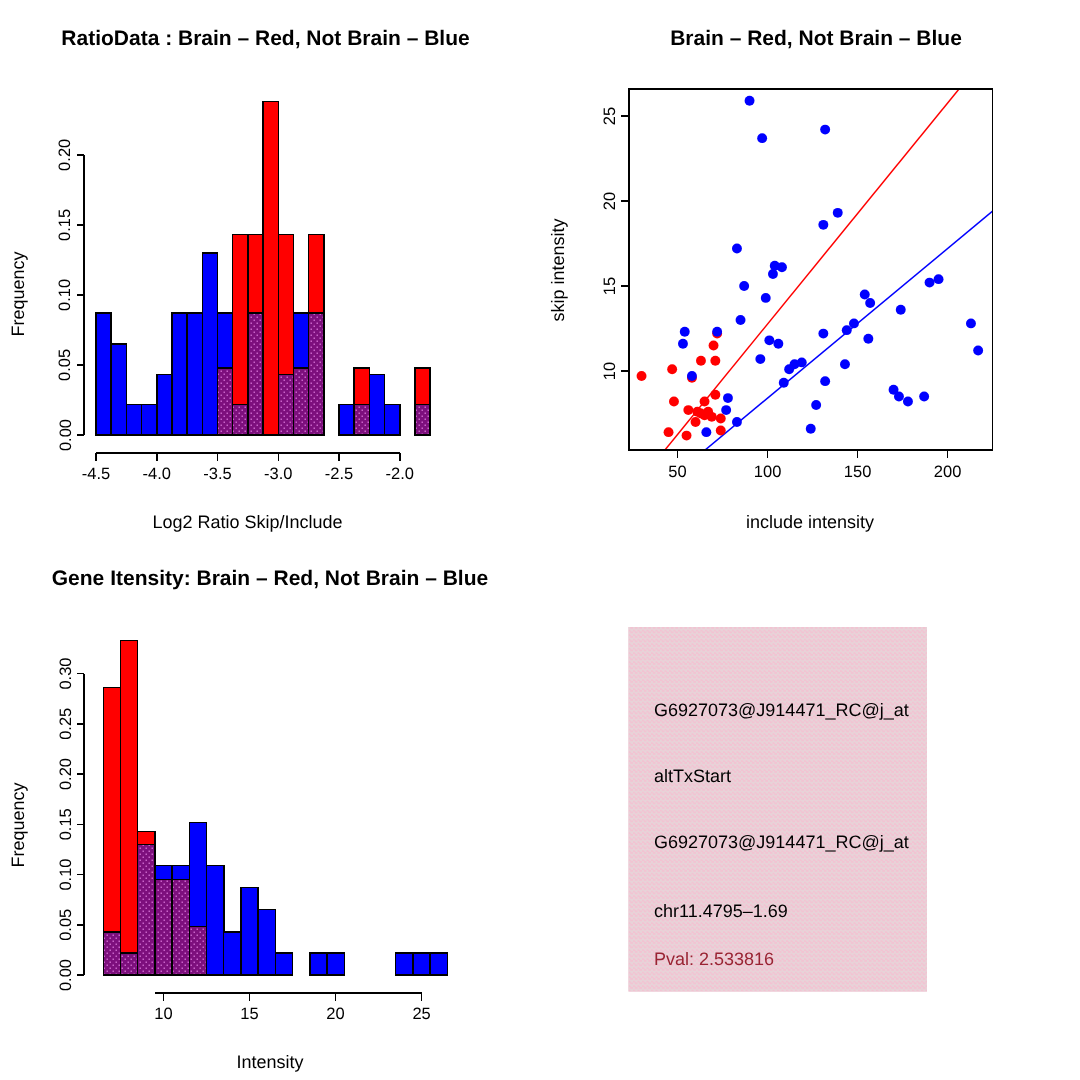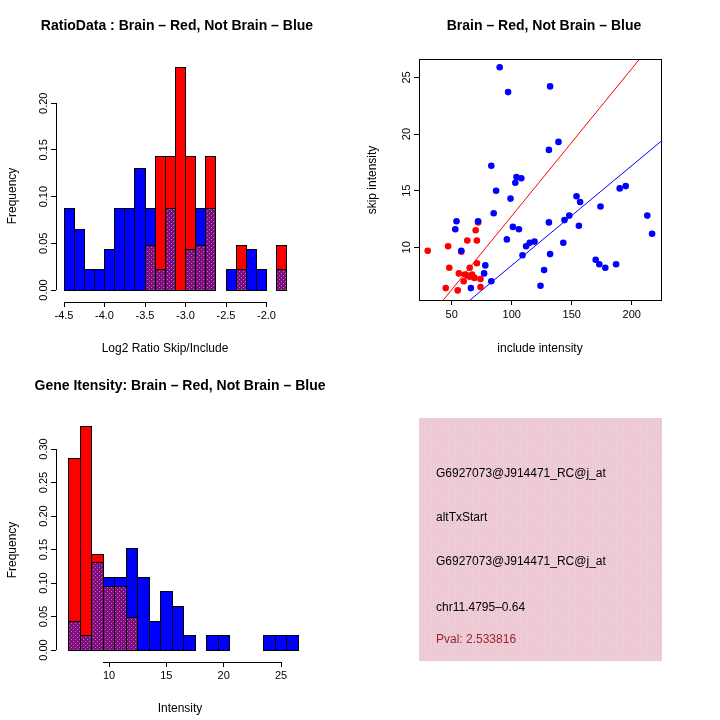--- a/index.html
+++ b/index.html
@@ -4,21 +4,21 @@
 <style>
   html,body{margin:0;padding:0;background:#fff;}
   #canvas{position:relative;width:720px;height:720px;background:#ffffff;overflow:hidden;
           font-family:"Liberation Sans",sans-serif;}
   .panel{position:absolute;width:360px;height:360px;}
   #p-tl{left:0;top:0}
   #p-tr{left:360px;top:0}
   #p-bl{left:0;top:360px}
   #p-br{left:360px;top:360px}
   svg{position:absolute;left:0;top:0}
-  #info-box{position:absolute;left:59px;top:58px;width:243px;height:243px;
+  #info-box{position:absolute;left:59px;top:58px;width:199px;height:243px;
             background-color:#ecc8d4;
             background-image:repeating-conic-gradient(#f2c3d2 0% 25%, #e7d3d8 0% 50%);
             background-size:3px 3px;}
   .info-line{position:absolute;left:17px;font-size:12px;color:#000;white-space:nowrap;}
   .pval{color:#992433;}
 </style>
 </head>
 <body>
 
 <div id="canvas">
@@ -258,17 +258,17 @@
         <text x="180" y="30" fill="#000" font-family="&quot;Liberation Sans&quot;,sans-serif" text-anchor="middle" font-size="14" font-weight="bold">Gene Itensity: Brain – Red, Not Brain – Blue</text>
         <text x="180" y="352" fill="#000" font-family="&quot;Liberation Sans&quot;,sans-serif" text-anchor="middle" font-size="12">Intensity</text>
         <text x="16" y="190" fill="#000" font-family="&quot;Liberation Sans&quot;,sans-serif" text-anchor="middle" font-size="12" transform="rotate(-90 16 190)">Frequency</text>
       </svg>
   </div>
   <div class="panel" id="p-br">
     <div id="info-box">
       <div class="info-line" style="top:48px">G6927073@J914471_RC@j_at</div>
       <div class="info-line" style="top:92px">altTxStart</div>
       <div class="info-line" style="top:136px">G6927073@J914471_RC@j_at</div>
-      <div class="info-line" style="top:182px">chr11.4795–0.64</div>
+      <div class="info-line" style="top:182px">chr11.4795–1.69</div>
       <div class="info-line pval" style="top:214px">Pval: 2.533816</div>
     </div>
   </div>
 </div>
 
 </body></html>

